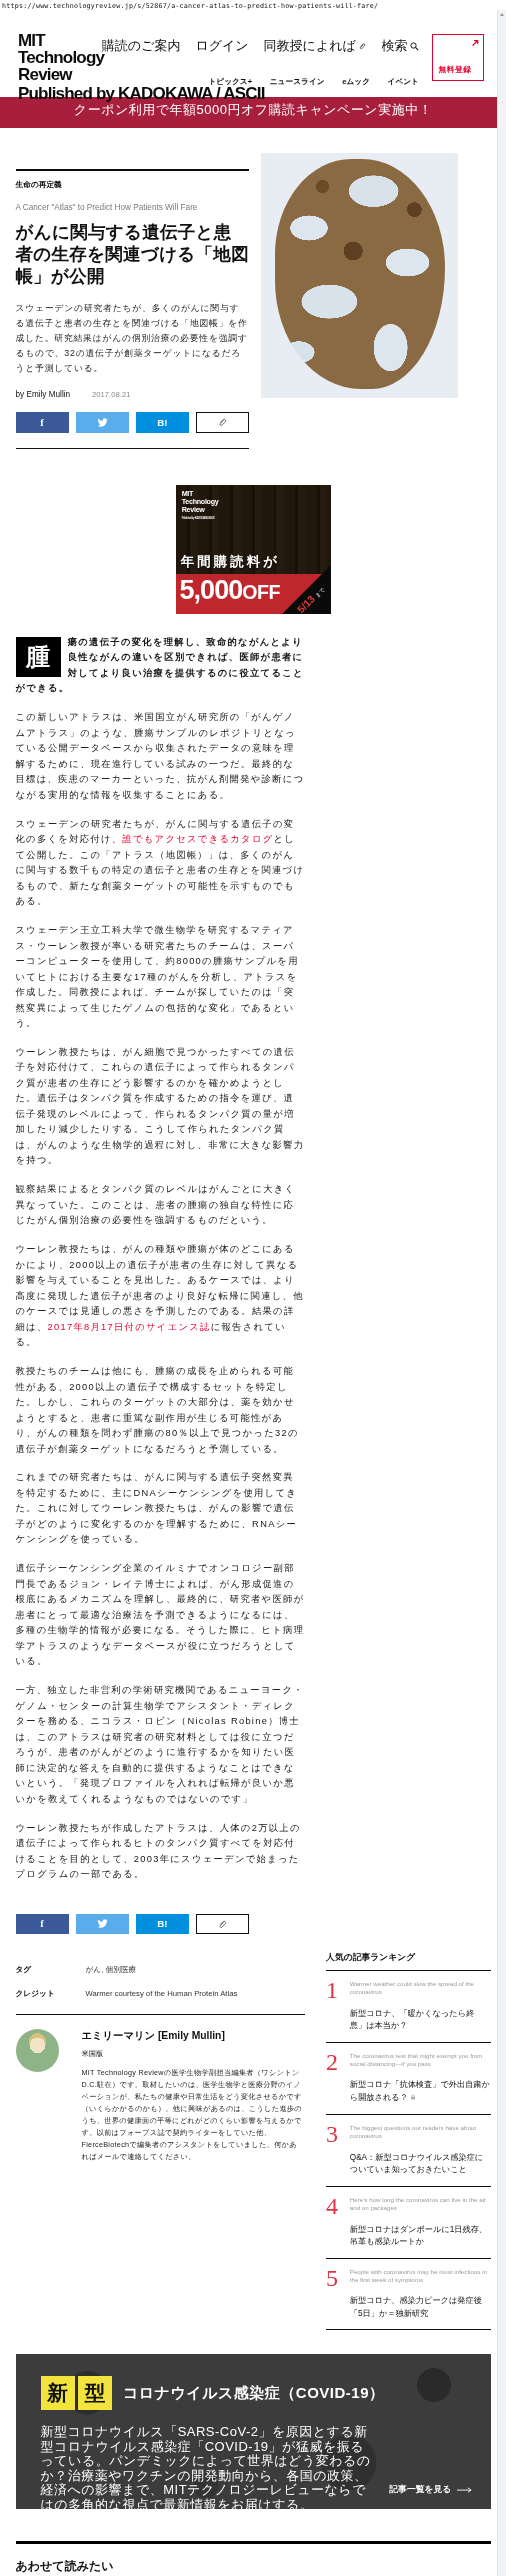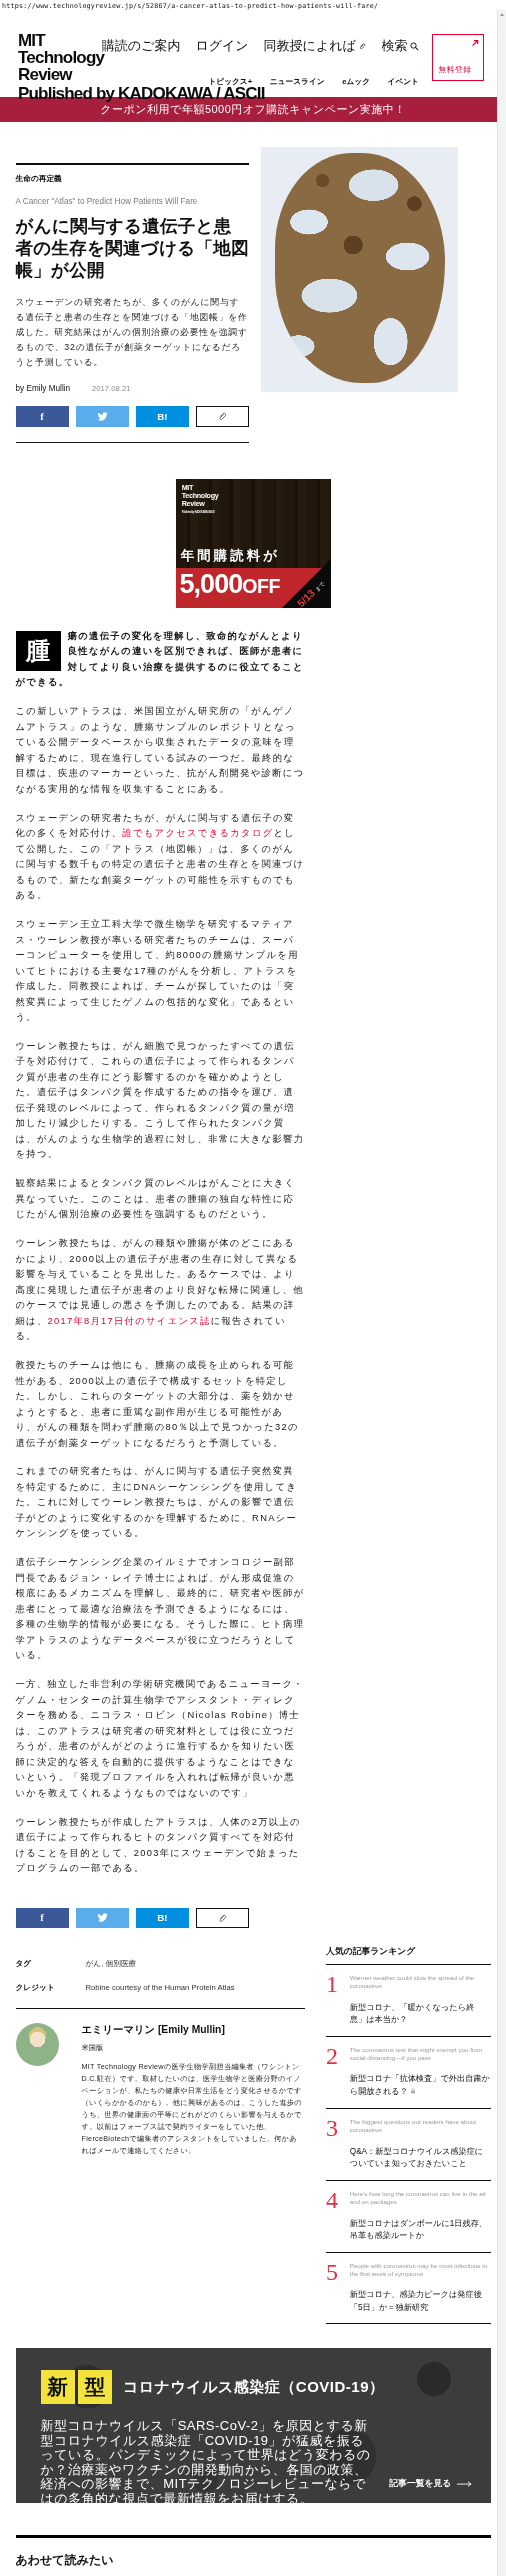--- a/index.html
+++ b/index.html
@@ -13,22 +13,22 @@
   
   header{position:relative;margin-top:25px;height:72px;padding:0 15.5px;}
   .logo{position:absolute;left:18px;top:7.2px;}
   .logo div{font-size:17px;font-weight:bold;letter-spacing:-0.8px;line-height:17px;color:#0c0c0c;}
   .logo-pub{font-size:4.1px;font-weight:bold;margin-top:2.1px;letter-spacing:0.1px;}
   .nav-top{position:absolute;right:87px;top:12.4px;display:flex;gap:15px;font-size:13px;align-items:center;justify-content:flex-end;}
   .nav-top .itm{display:flex;align-items:center;gap:2.6px;}
   .nav-sub{position:absolute;right:87px;top:52px;display:flex;gap:17.5px;font-size:7.7px;font-weight:bold;}
   .cta{position:absolute;right:21.6px;top:9.3px;width:52px;height:47px;border:1px solid #e50030;background:#fff;box-sizing:border-box;}
   .cta .arr{position:absolute;top:4.1px;right:4.1px;width:8.2px;height:8.2px;}
-  .cta .lbl{position:absolute;left:5.2px;bottom:5.2px;color:#e50030;font-size:7.7px;font-weight:normal;letter-spacing:0.5px;}
-  .campaign{height:25px;background:#a81e3d;color:#fff;text-align:center;line-height:25px;font-size:11px;letter-spacing:0.5px;}
+  .cta .lbl{position:absolute;left:5.2px;bottom:5.2px;color:#e50030;font-size:7.7px;font-weight:bold;letter-spacing:0.5px;}
+  .campaign{height:31px;background:#a81e3d;color:#fff;text-align:center;line-height:25px;font-size:13px;letter-spacing:0.5px;}
   
   .container{padding:0 15.5px;}
   .article-top{display:flex;gap:12.4px;margin-top:25px;}
   .at-left{flex:0 0 233px;margin-top:16px;}
   .top-rule{border-top:2.6px solid #0c0c0c;margin-bottom:9.3px;}
   .category{font-size:7.7px;font-weight:bold;}
   .title-en{font-size:8.2px;color:#7a7a7a;margin-top:12.4px;}
   .title-ja{font-size:17.5px;font-weight:bold;line-height:22px;margin-top:9.3px;letter-spacing:0.3px;}
   .lead{font-size:8.8px;line-height:15px;margin-top:14.4px;color:#1d1d1d;letter-spacing:0.8px;}
   .byline{margin-top:13.4px;font-size:8.2px;}
@@ -258,21 +258,21 @@
     </div>
 
     <div class="meta-row">
       <div class="meta-left">
         <div class="mrow">
             <span class="mlabel">タグ</span>
             <span class="mval">がん, 個別医療</span>
           </div>
         <div class="mrow">
             <span class="mlabel">クレジット</span>
-            <span class="mval">Robine courtesy of the Human Protein Atlas</span>
+            <span class="mval">Warmer courtesy of the Human Protein Atlas</span>
           </div>
         <div class="meta-hr"></div>
         <div class="author">
           <div class="avatar"></div>
           <div>
             <div class="a-name">エミリーマリン [Emily Mullin]</div>
             <div class="a-ed">米国版</div>
             <div class="a-bio">MIT Technology Reviewの医学生物学副担当編集者（ワシントンD.C.駐在）です。取材したいのは、医学生物学と医療分野のイノベーションが、私たちの健康や日常生活をどう変化させるかです（いくらかかるのかも）。他に興味があるのは、こうした進歩のうち、世界の健康面の平等にどれがどのくらい影響を与えるかです。以前はフォーブス誌で契約ライターをしていた他、FierceBiotechで編集者のアシスタントをしていました。何かあればメールで連絡してください。</div>
           </div>
         </div>

